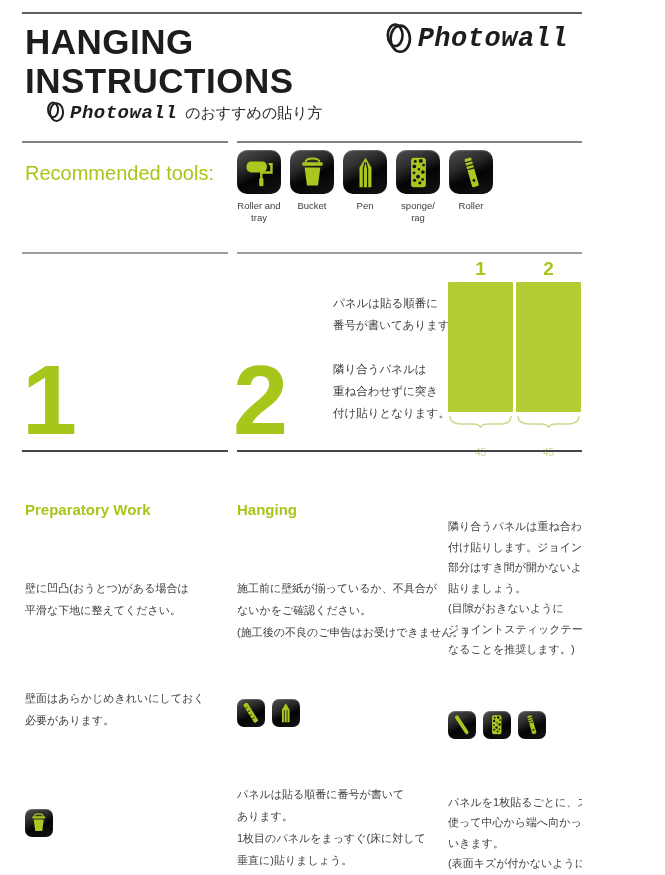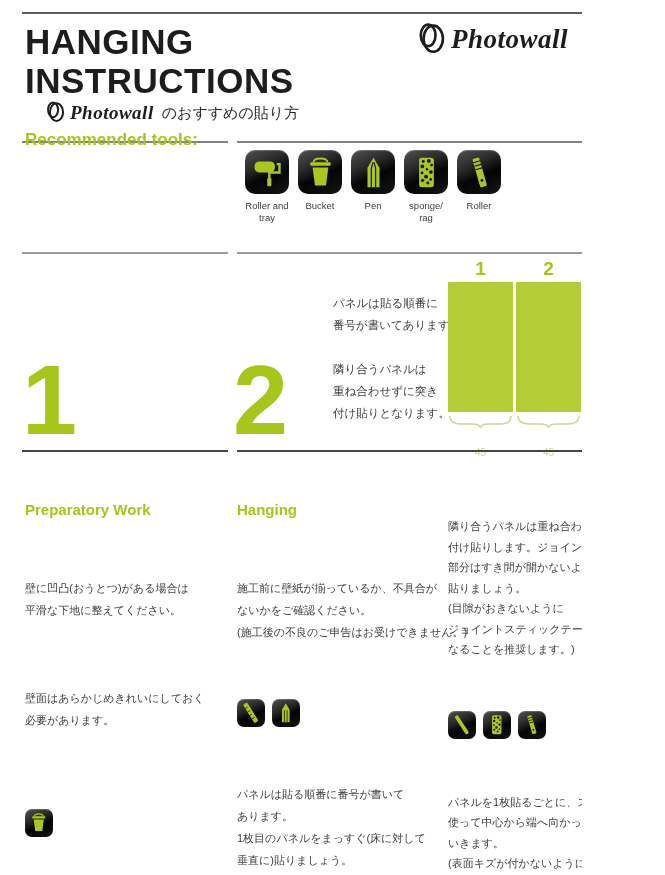--- a/index.html
+++ b/index.html
@@ -10,30 +10,30 @@
   .rule-a1{left:22px;top:141px;width:206px;background:#828282;}
   .rule-a2{left:237px;top:141px;width:413px;background:#828282;}
   .rule-b1{left:22px;top:252px;width:206px;background:#9c9c9c;}
   .rule-b2{left:237px;top:252px;width:413px;background:#9c9c9c;}
   .rule-c1{left:22px;top:450px;width:206px;background:#454545;}
   .rule-c2{left:237px;top:450px;width:413px;background:#454545;}
 
   .title{position:absolute;left:25px;top:22px;font-size:35px;line-height:39px;
          font-weight:700;letter-spacing:.5px;color:#1d1d1b;white-space:pre;}
   .brand{display:inline-flex;align-items:center;gap:5px;color:#1d1d1b;}
-  .brand-text{font-family:Liberation Serif, serif;font-style:italic;
+  .brand-text{font-family:Liberation Mono, monospace;font-style:italic;
               font-weight:700;letter-spacing:.5px;}
   .brand-lg{position:absolute;right:14px;top:20px;}
   .brand-lg .brand-text{font-size:27px;}
   .subtitle{position:absolute;left:45px;top:99px;display:flex;align-items:center;gap:8px;}
   .subtitle .brand-text{font-size:19px;}
   .subtitle-jp{font-size:15px;color:#2b2b2b;font-weight:500;}
 
-  .tools-label{position:absolute;left:25px;top:130px;font-size:17px;font-weight:700;color:#a6c61b;}
-  .tools-row{position:absolute;left:237px;top:150px;display:flex;gap:9px;margin-left:8px;}
+  .tools-label{position:absolute;left:25px;top:162px;font-size:20px;font-weight:400;color:#a6c61b;}
+  .tools-row{position:absolute;left:237px;top:150px;display:flex;gap:9px;}
   .tool{width:44px;text-align:center;}
   .tile{background:linear-gradient(155deg,#515151 0%,#2b2b2b 34%,#040404 58%,#151515 100%);
         box-shadow:inset 0 1px 1px rgba(255,255,255,.22);
         display:flex;align-items:center;justify-content:center;}
   .tile-lg{width:44px;height:44px;border-radius:10px;}
   .tile-sm{width:28px;height:28px;border-radius:7px;}
   .tile svg{width:84%;height:84%;display:block;}
   .tool-label{margin-top:6px;font-size:9.5px;line-height:11.5px;color:#3e3e3c;white-space:pre;}
 
   .bignum{position:absolute;top:350px;font-size:99px;line-height:99px;font-weight:700;color:#a6c61b;}

